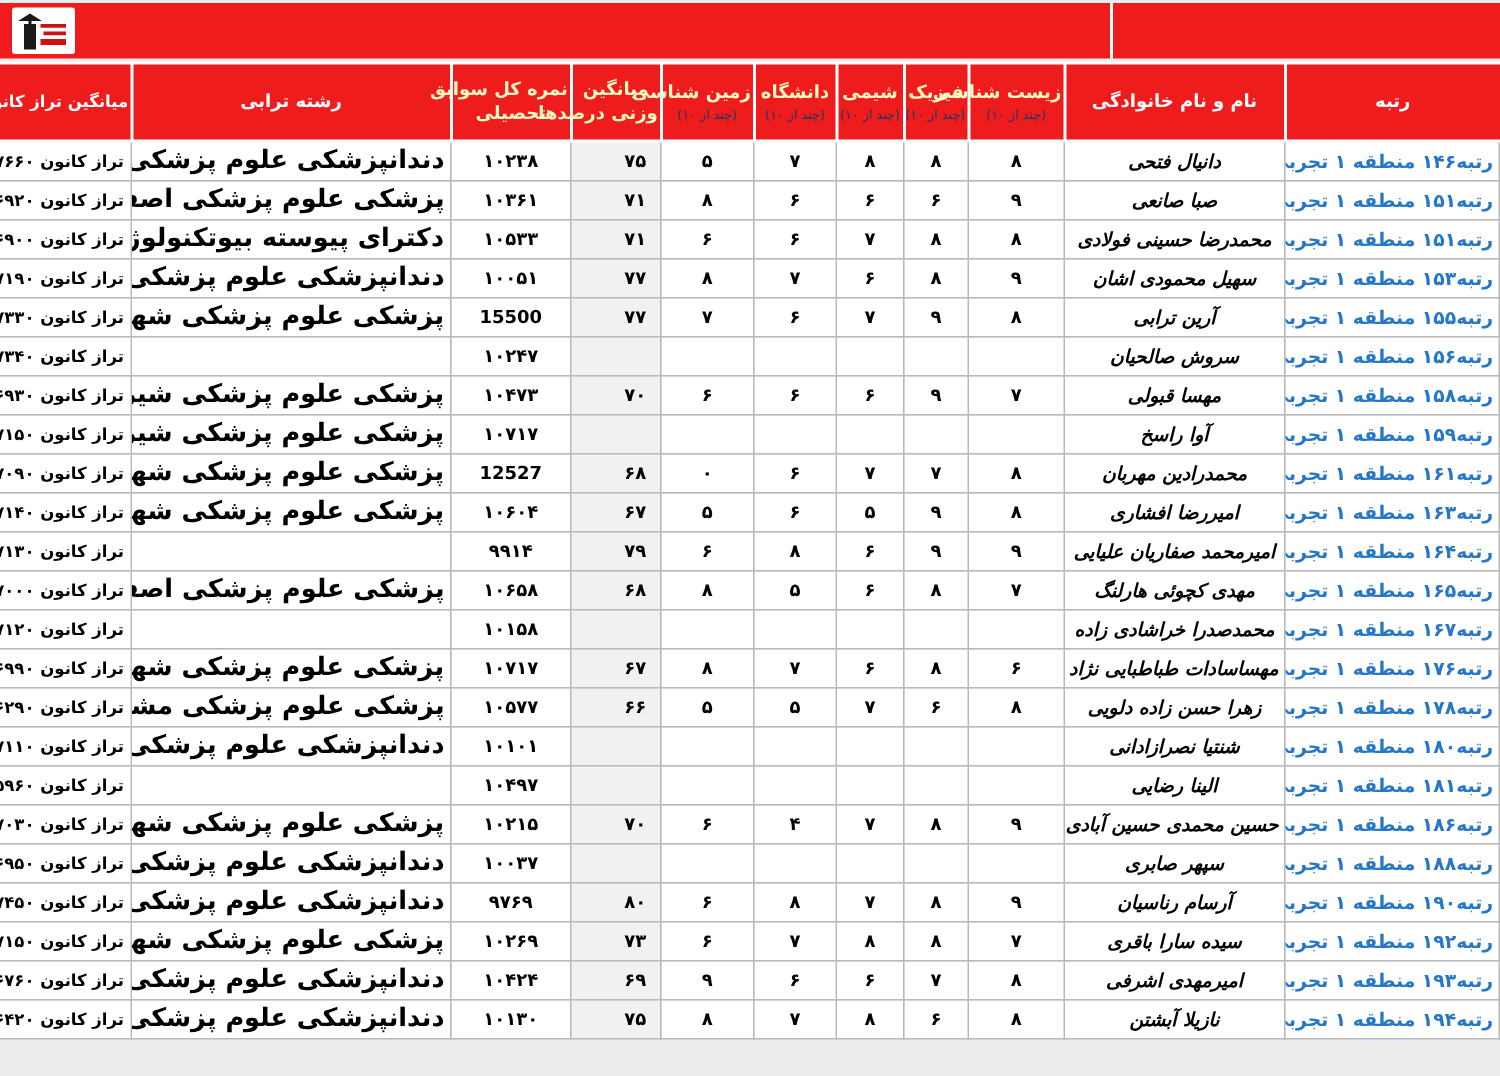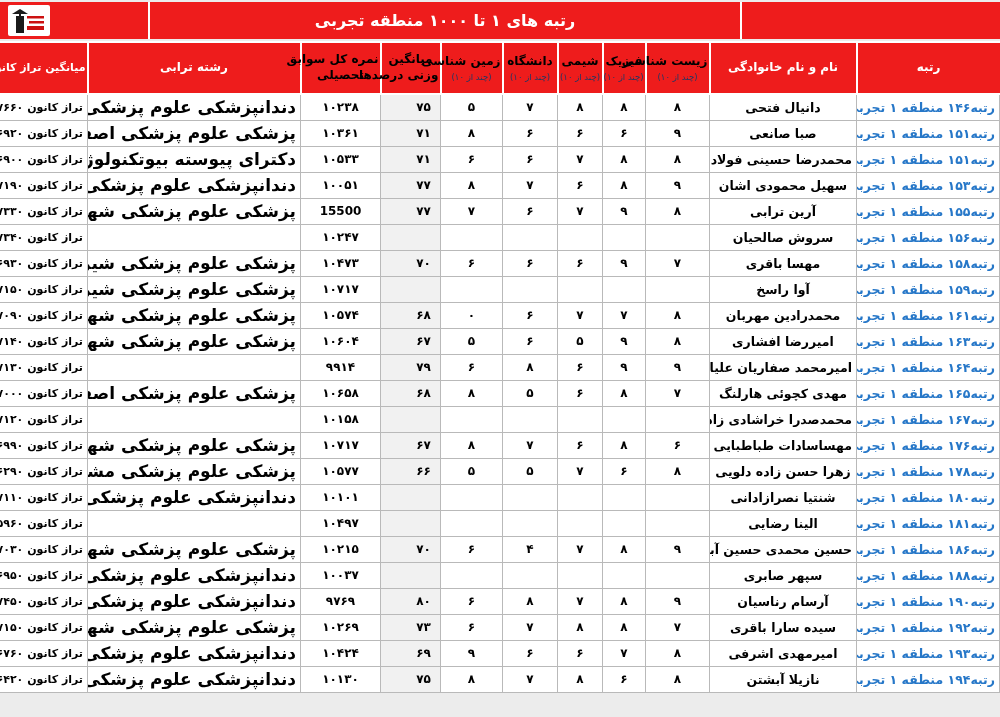--- a/index.html
+++ b/index.html
@@ -33,44 +33,43 @@
   
   table { width:1000px; border-collapse:collapse; table-layout:fixed; direction:rtl; }
   thead th {
     background:#ee1c1c; border:2px solid #ffffff;
     height:52px; padding:0 1px; vertical-align:middle; text-align:center;
   }
   thead th:first-child { border-right:0; }
   thead th:last-child  { border-left:0; }
   .h-main { font-weight:bold; font-size:12px; line-height:1.3; white-space:nowrap; }
   .th-white .h-main { color:#ffffff; }
-  .th-navy  .h-main { color:#000000; }
+  .th-navy  .h-main { color:#fef9c3; }
   .h-sub { font-weight:normal; font-size:8.5px; color:#1f3864; margin-top:3px; white-space:nowrap; }
   .th-kanoon .h-main { font-size:11px; }
 
   tbody td {
     background:#ffffff; border:1px solid #b9b9b9;
     height:26px; padding:0 4px; text-align:center; vertical-align:middle;
     font-weight:bold; color:#000000; font-size:12px;
     overflow:hidden; white-space:nowrap;
   }
   tbody td.col-rank   { color:#2677c8; font-size:12.5px; }
-  tbody td.col-name   { font-size:12.5px; }
+  tbody td.col-name   { font-size:12.5px;font-style:italic; }
   tbody td.col-major  { font-size:17px; }
   tbody td.col-kanoon { font-size:11px; }
   tbody td.col-weighted { background:#f1f1f1;padding-left:30px; }
 </style>
 </head>
 <body>
 
 <div class="page">
 
   <div class="titlebar">
     <div class="tb-seg tb-empty"></div>
-    <div class="tb-seg tb-title">رتبه های ۱ تا ۱۰۰۰ منطقه تجربی</div>
     <div class="tb-seg tb-logo-cell">
       <div class="logo">
         <svg width="38" height="27" viewBox="0 0 38 27" aria-hidden="true">
           <rect x="0" y="0" width="38" height="27" fill="#ffffff"></rect>
           <polygon points="2,7 18,7 10,2" fill="#1a1a1a"></polygon>
           <rect x="9" y="6" width="2" height="4" fill="#1a1a1a"></rect>
           <rect x="6" y="9" width="8" height="17" fill="#1a1a1a"></rect>
           <rect x="17" y="9" width="17" height="2.5" fill="#cc1111"></rect>
           <rect x="19" y="14" width="15" height="2.5" fill="#cc1111"></rect>
           <rect x="17" y="19" width="17" height="4" fill="#cc1111"></rect>
@@ -211,21 +210,21 @@
           <td class="col-chemistry"></td>
           <td class="col-math"></td>
           <td class="col-geology"></td>
           <td class="col-weighted"></td>
           <td class="col-total">۱۰۲۴۷</td>
           <td class="col-major"></td>
           <td class="col-kanoon">تراز کانون ۷۳۴۰</td>
         </tr>
         <tr>
           <td class="col-rank">رتبه۱۵۸ منطقه ۱ تجربی</td>
-          <td class="col-name">مهسا باقری</td>
+          <td class="col-name">مهسا قبولی</td>
           <td class="col-biology">۷</td>
           <td class="col-physics">۹</td>
           <td class="col-chemistry">۶</td>
           <td class="col-math">۶</td>
           <td class="col-geology">۶</td>
           <td class="col-weighted">۷۰</td>
           <td class="col-total">۱۰۴۷۳</td>
           <td class="col-major">پزشکی علوم پزشکی شیراز</td>
           <td class="col-kanoon">تراز کانون ۶۹۳۰</td>
         </tr>
@@ -244,21 +243,21 @@
         </tr>
         <tr>
           <td class="col-rank">رتبه۱۶۱ منطقه ۱ تجربی</td>
           <td class="col-name">محمدرادین مهربان</td>
           <td class="col-biology">۸</td>
           <td class="col-physics">۷</td>
           <td class="col-chemistry">۷</td>
           <td class="col-math">۶</td>
           <td class="col-geology">۰</td>
           <td class="col-weighted">۶۸</td>
-          <td class="col-total">۱۰۵۷۴</td>
+          <td class="col-total">12527</td>
           <td class="col-major">پزشکی علوم پزشکی شهید بهشتی</td>
           <td class="col-kanoon">تراز کانون ۷۰۹۰</td>
         </tr>
         <tr>
           <td class="col-rank">رتبه۱۶۳ منطقه ۱ تجربی</td>
           <td class="col-name">امیررضا افشاری</td>
           <td class="col-biology">۸</td>
           <td class="col-physics">۹</td>
           <td class="col-chemistry">۵</td>
           <td class="col-math">۶</td>

